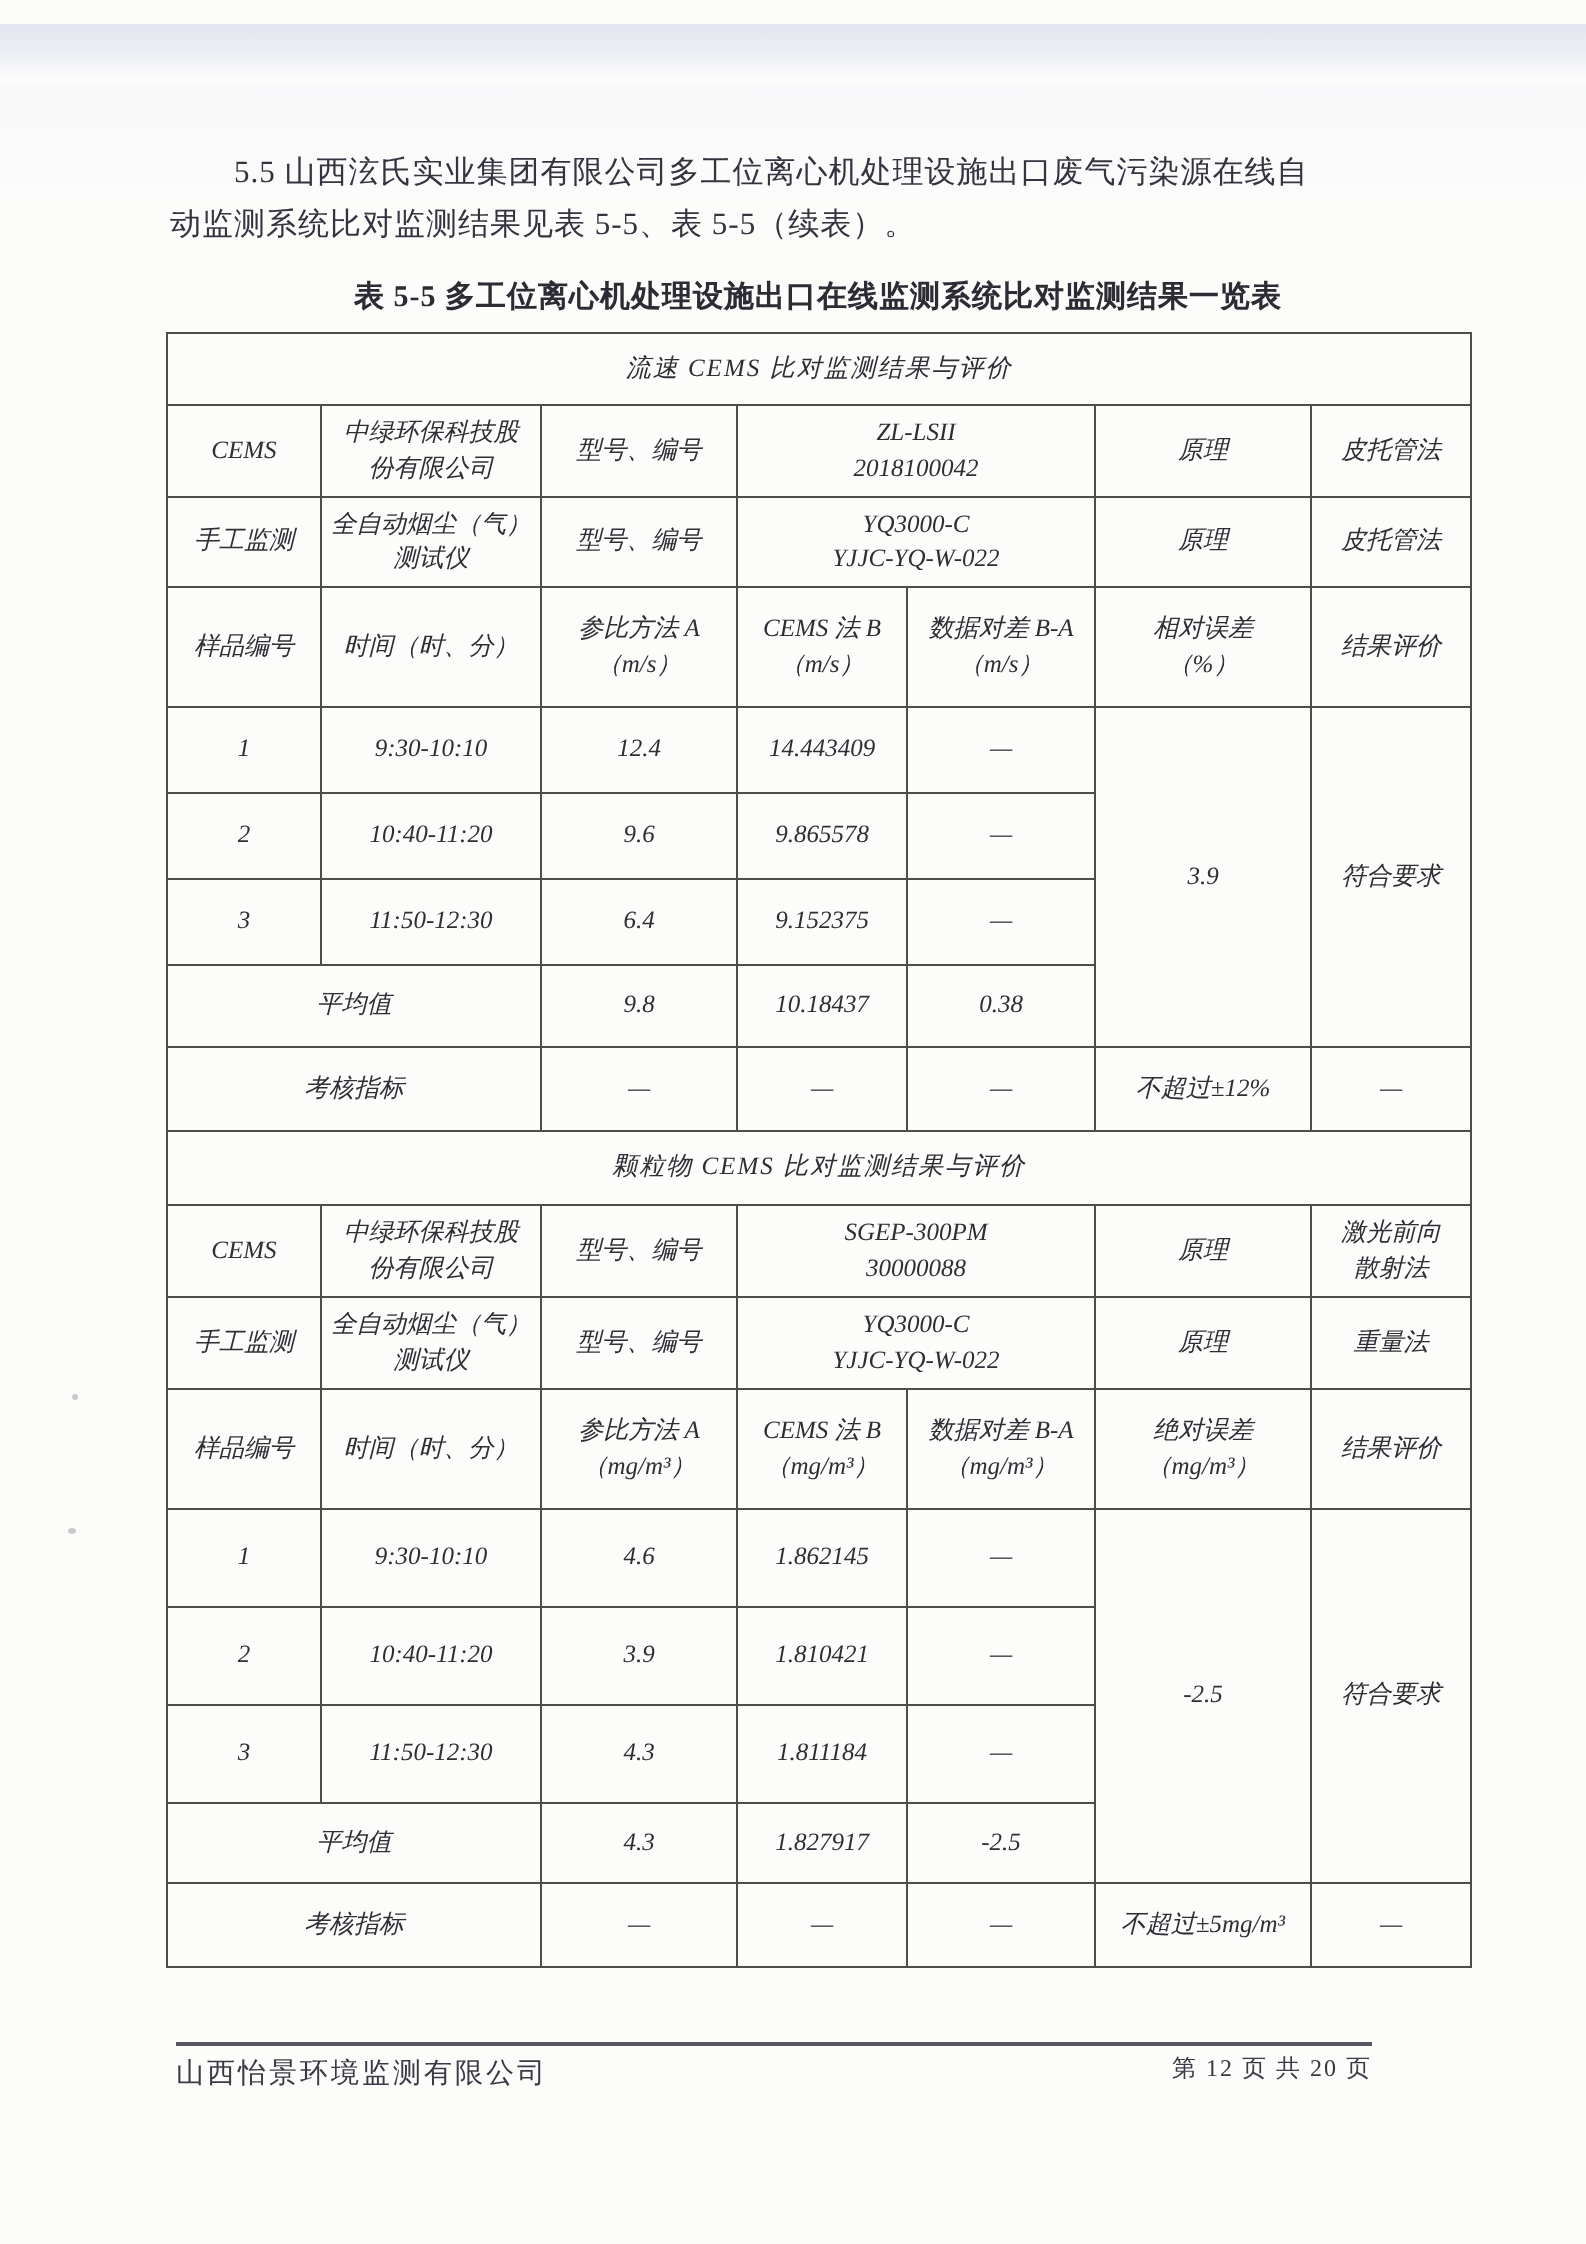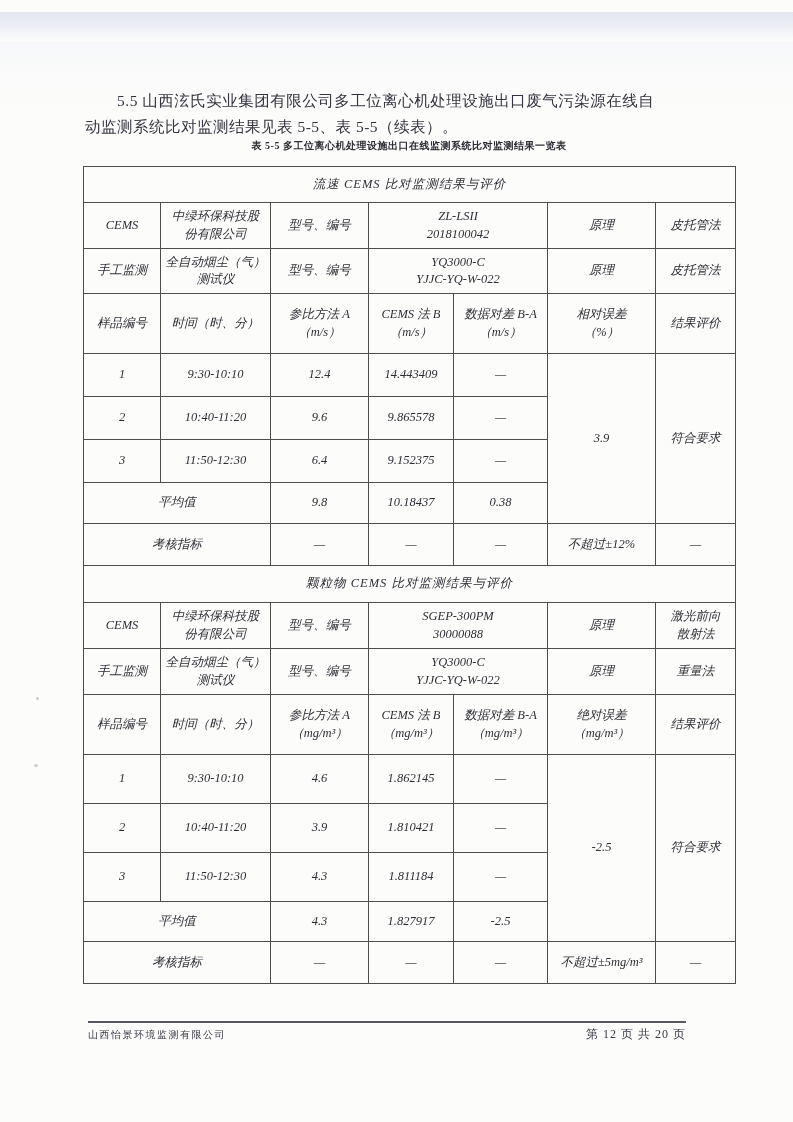--- a/index.html
+++ b/index.html
@@ -17,30 +17,30 @@
   .scan-band{
     position:absolute;left:0;top:12px;width:793px;height:30px;
     background:linear-gradient(180deg, rgba(224,228,238,0.9) 0%, rgba(230,233,241,0.75) 45%, rgba(240,242,247,0.35) 80%, rgba(252,252,251,0) 100%);
   }
   .scan-fade{
     position:absolute;left:0;top:42px;width:793px;height:60px;
     background:linear-gradient(180deg, rgba(238,240,246,0.35), rgba(252,252,251,0));
   }
   .speck{position:absolute;background:#c9c9d0;border-radius:50%;}
   .intro{
-    position:absolute;left:85px;top:88px;width:632px;
+    position:absolute;left:85px;top:74px;width:632px;
     font-size:15.5px;line-height:26px;letter-spacing:0.5px;
     color:#343440;
     text-indent:32px;
     white-space:pre-line;
     margin:0;
   }
   .table-title{
     position:absolute;left:83px;top:139px;width:652px;
-    text-align:center;font-weight:bold;font-size:10px;letter-spacing:0.5px;
+    text-align:center;font-weight:bold;font-size:15px;letter-spacing:0.5px;
     color:#2c2c34;margin:0;
   }
   table.cmp{
     position:absolute;left:83px;top:166px;
     width:652px;border-collapse:collapse;table-layout:fixed;font-style:italic;
   }
   table.cmp td{
     border:1.5px solid #504c4a;
     text-align:center;vertical-align:middle;
     font-size:12.5px;line-height:1.4;color:#2e2e36;
@@ -48,21 +48,21 @@
     white-space:pre-line;
     overflow:hidden;
   }
   td.sec-title{font-size:13.5px;letter-spacing:1px;color:#2c2c34;}
   .footer-rule{
     position:absolute;left:88px;top:1021px;width:598px;height:2px;
     background:#585862;
   }
   .footer-company{
     position:absolute;left:88px;top:1028px;
-    font-size:10px;letter-spacing:1.5px;color:#3a3a46;margin:0;
+    font-size:14px;letter-spacing:1.5px;color:#3a3a46;margin:0;
   }
   .footer-page{
     position:absolute;top:1026px;right:107px;
     font-size:12px;letter-spacing:1px;color:#3a3a46;margin:0;
   }
 </style>
 </head>
 <body>
 
 <div class="page">

